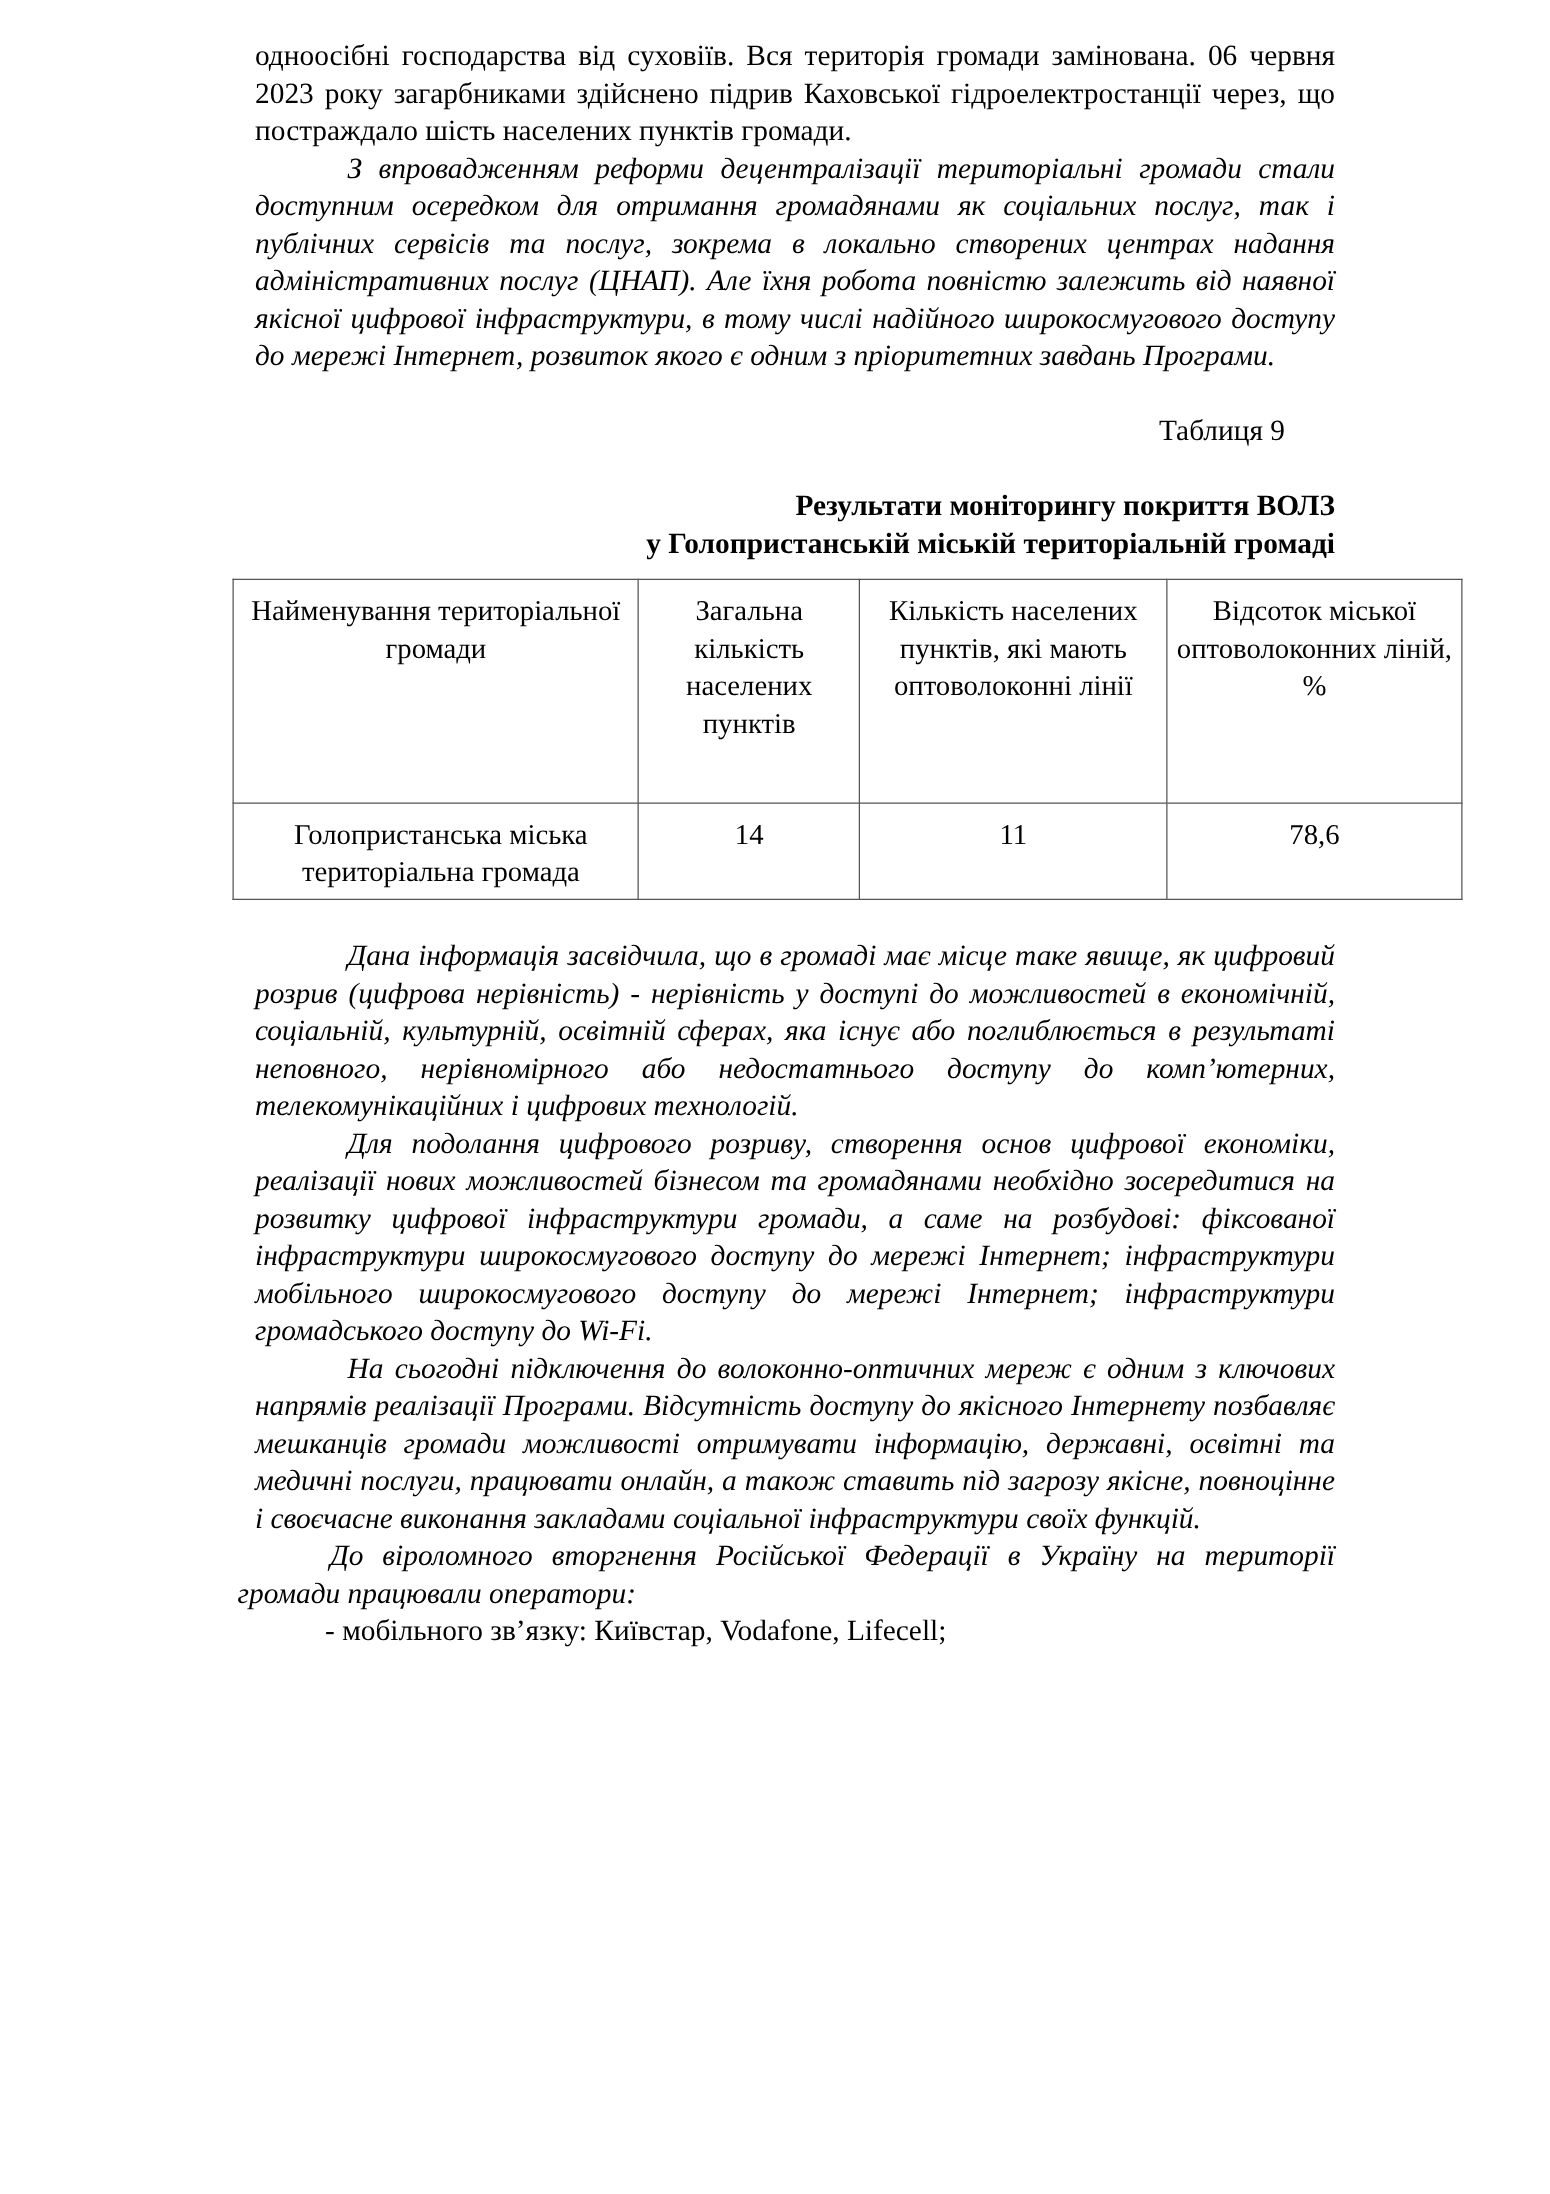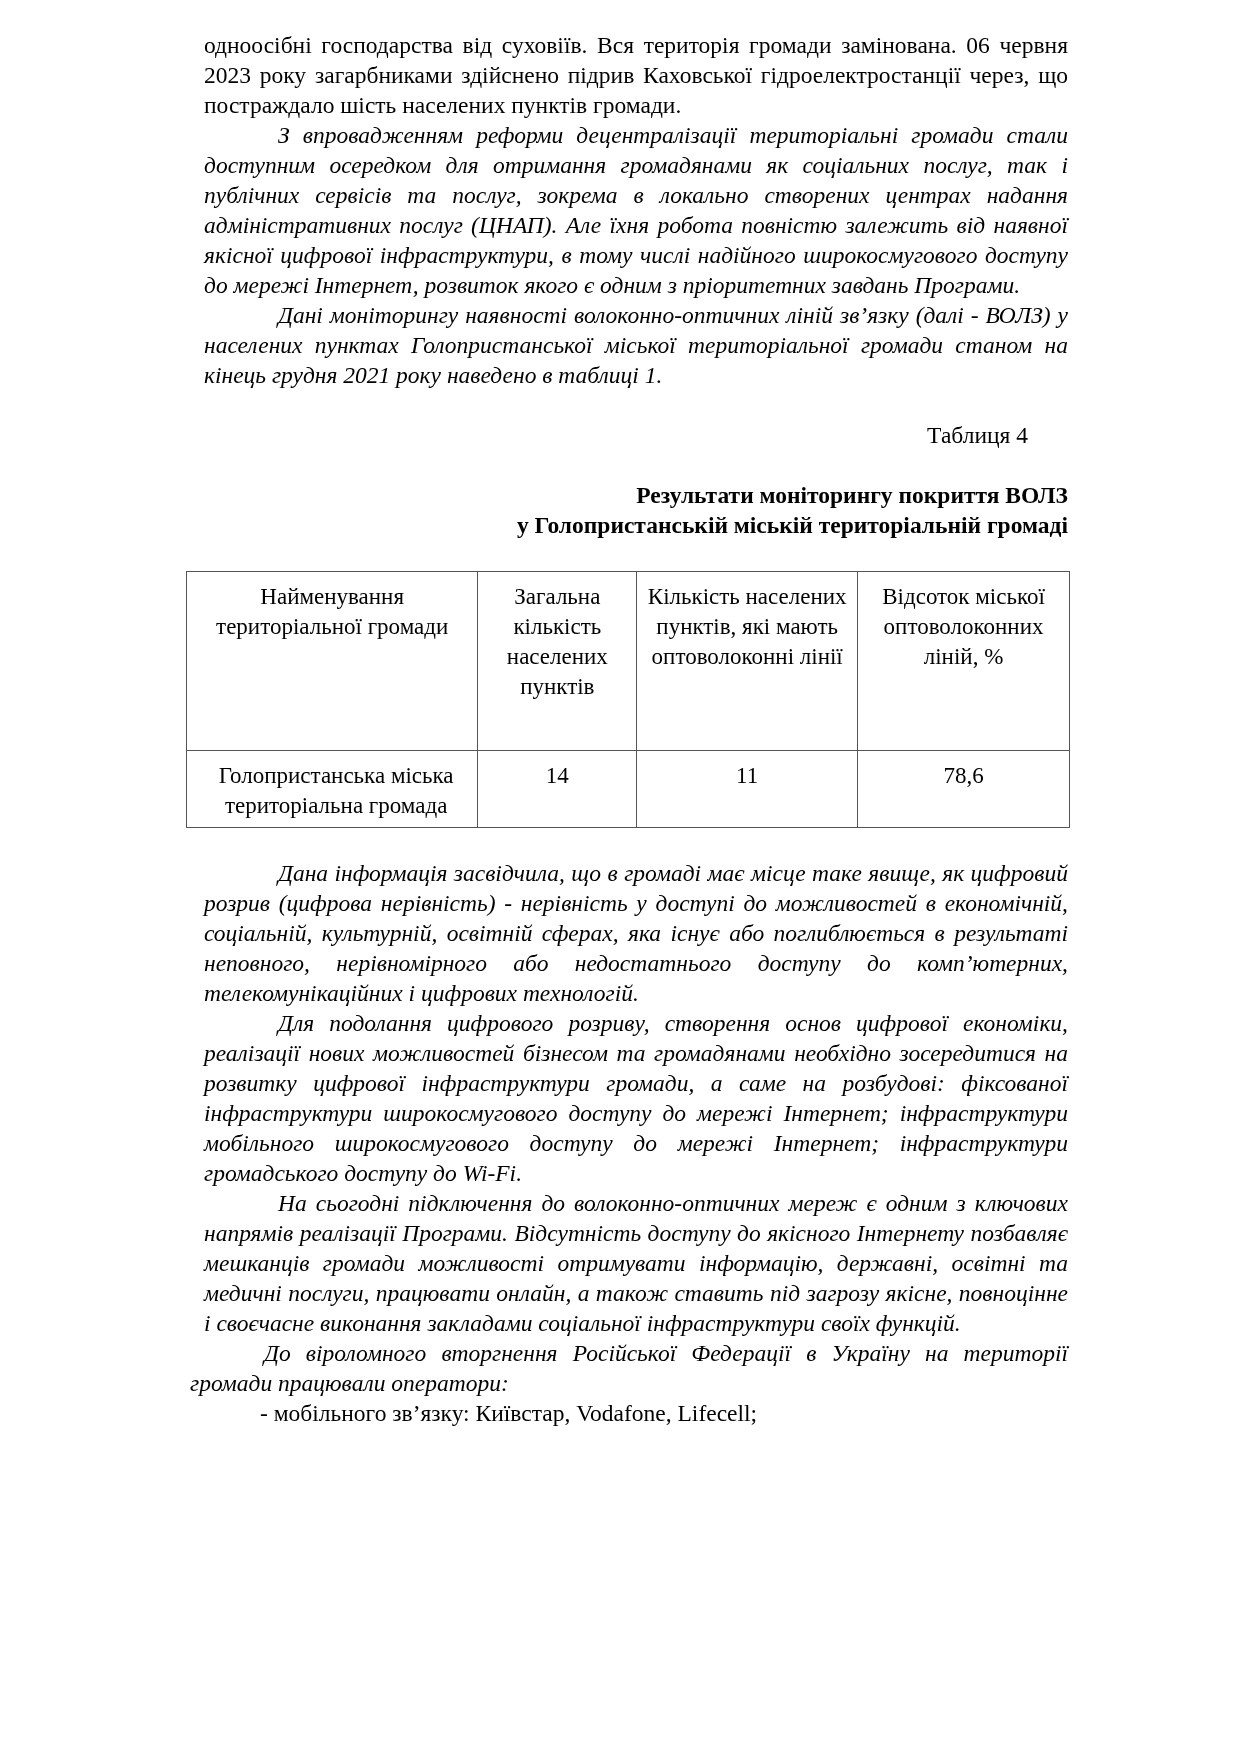--- a/index.html
+++ b/index.html
@@ -4,39 +4,38 @@
 <style>
   html, body { margin: 0; padding: 0; background: #ffffff; }
   body { width: 1240px; height: 1755px; position: relative; overflow: hidden;
          font-family: "Liberation Serif", serif; color: #000; font-size: 23.5px; }
   .page { position: absolute; left: 204px; top: 30px; width: 864px; }
   p { margin: 0; line-height: 30px; text-align: justify; }
   .indent { text-indent: 74px; font-style: italic; }
   .tbl-label { text-align: right; margin-top: 30px; line-height: 30px; padding-right: 40px; }
   .tbl-title { text-align: right; margin-top: 30px; font-weight: bold; line-height: 30px; }
   .tbl-sub { text-align: center; line-height: 30px; }
-  table { border-collapse: collapse; width: 884px; margin-top: 31px; margin-left: 4px;
+  table { border-collapse: collapse; width: 984px; margin-top: 13px; margin-left: 4px;
           font-size: 23px; }
   td, th { border: 1.5px solid #555; vertical-align: top; font-weight: normal;
            line-height: 30px; padding: 10px 2px 6px 2px; text-align: center; }
   th { height: 162px; }
   td.left { text-align: center; padding-left: 10px; }
   .after { margin-top: 30px; }
   .dash { padding-left: 56px; }
   .opsintro { margin-left: -14px; }
 </style>
 </head>
 <body>
 
 <div class="page">
   <p>одноосібні господарства від суховіїв. Вся територія громади замінована. 06 червня 2023 року загарбниками здійснено підрив Каховської гідроелектростанції через, що постраждало шість населених пунктів громади.</p>
   <p class="indent">З впровадженням реформи децентралізації територіальні громади стали доступним осередком для отримання громадянами як соціальних послуг, так і публічних сервісів та послуг, зокрема в локально створених центрах надання адміністративних послуг (ЦНАП). Але їхня робота повністю залежить від наявної якісної цифрової інфраструктури, в тому числі надійного широкосмугового доступу до мережі Інтернет, розвиток якого є одним з пріоритетних завдань Програми.</p>
-  <p class="indent">Дані моніторингу наявності волоконно-оптичних ліній зв’язку (далі - ВОЛЗ) у населених пунктах Голопристанської міської територіальної громади станом на кінець грудня 2021 року наведено в таблиці 1.</p>
 
-  <div class="tbl-label">Таблиця 4</div>
+  <div class="tbl-label">Таблиця 9</div>
   <div class="tbl-title">
     <div>Результати моніторингу покриття ВОЛЗ</div>
     <div>у Голопристанській міській територіальній громаді</div>
   </div>
 
   <table style="margin-left:-18px;">
     <colgroup>
       <col style="width:33%">
         <col style="width:18%">
         <col style="width:25%">

